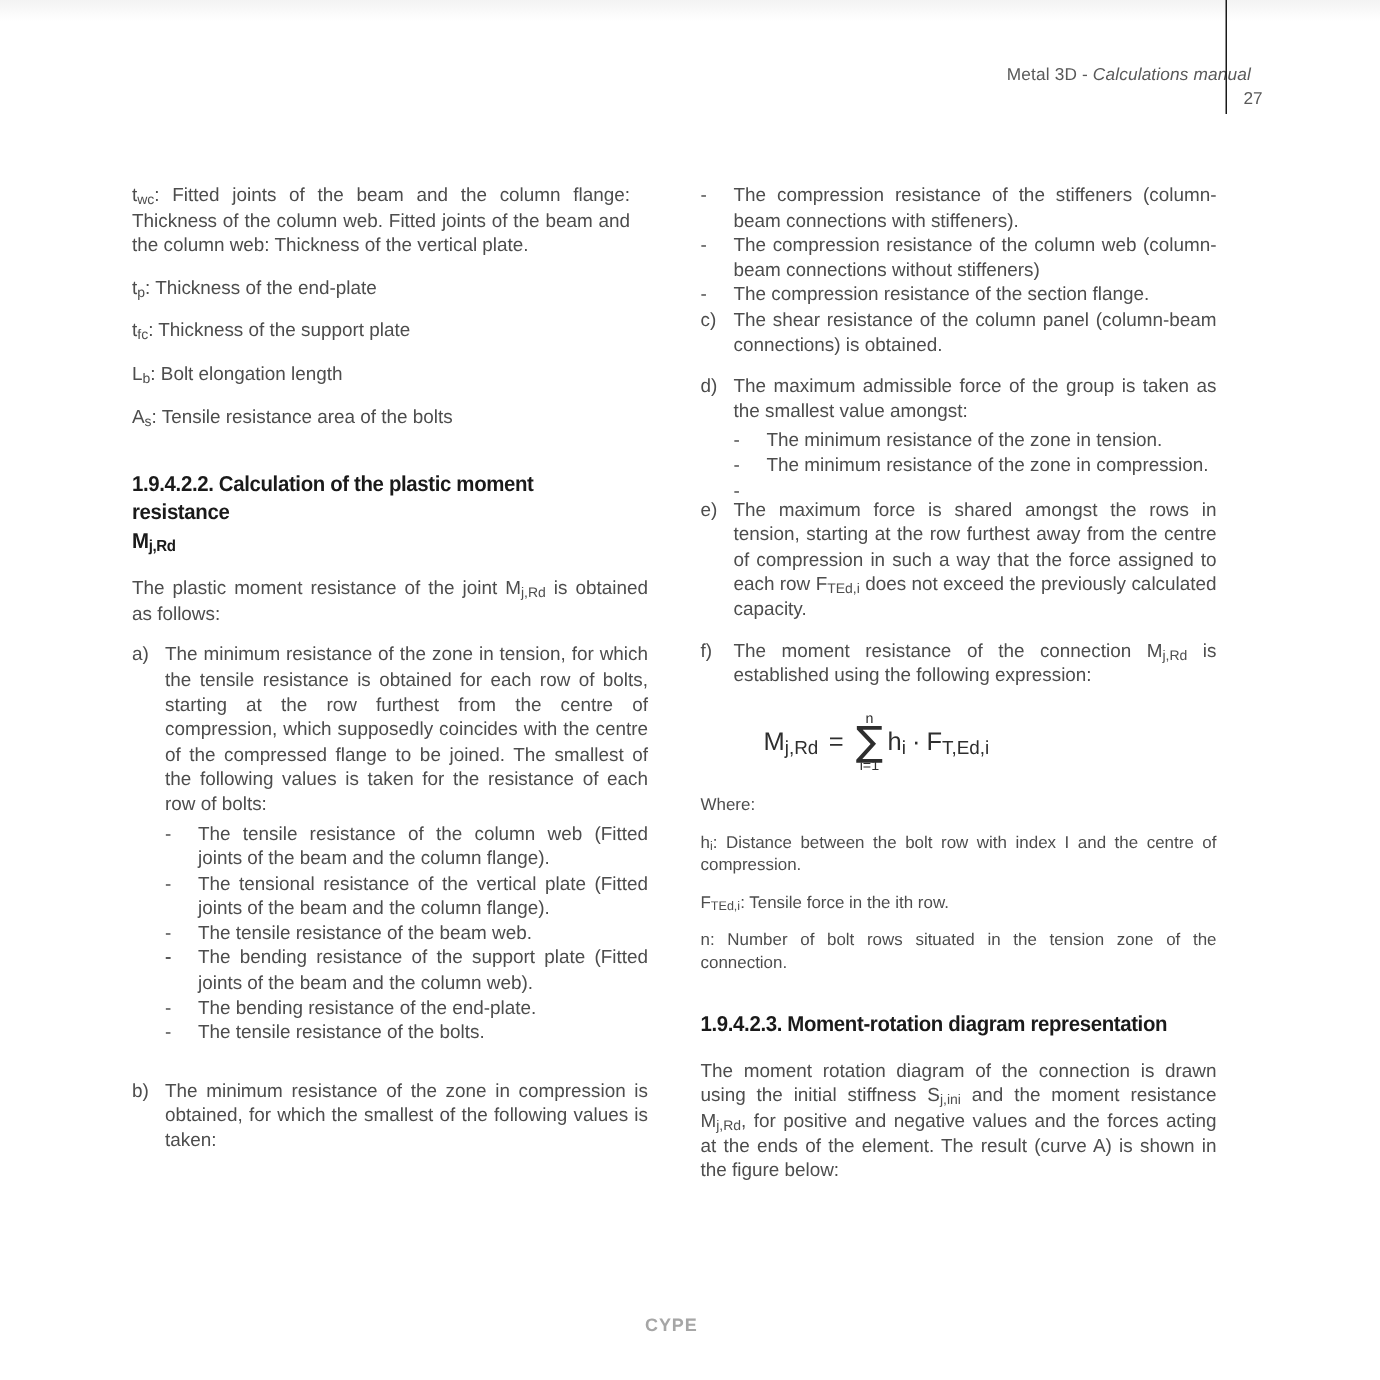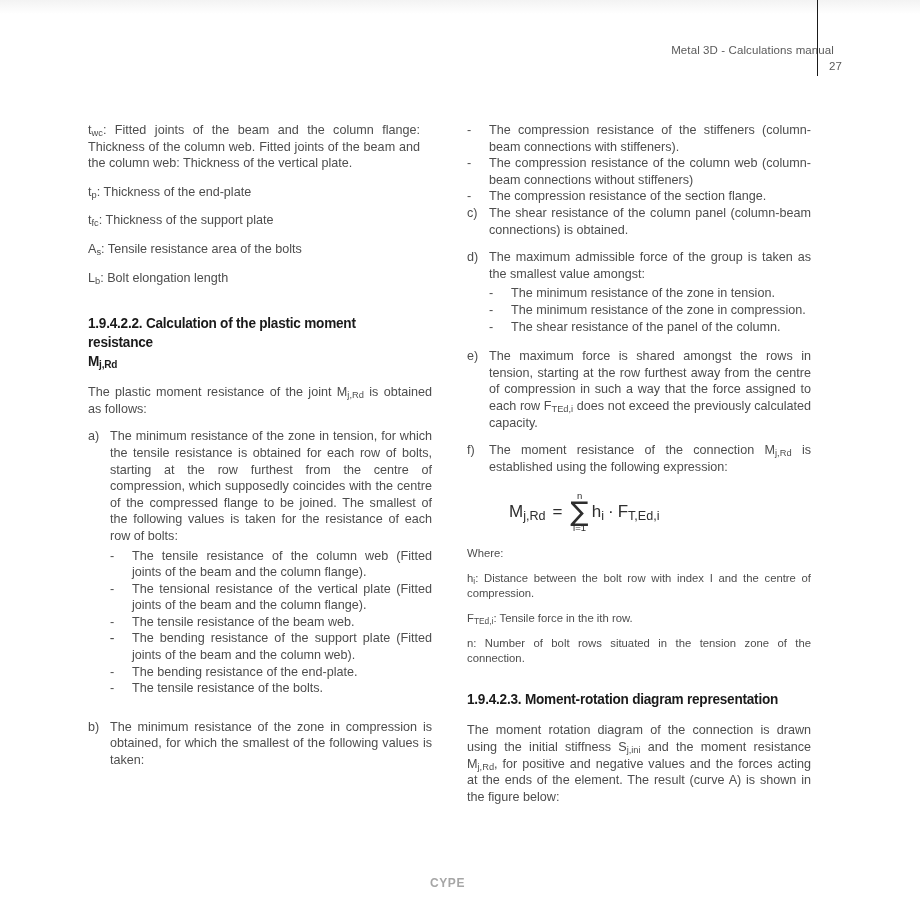--- a/index.html
+++ b/index.html
@@ -26,20 +26,21 @@
     align-items: baseline;
     height: 20px;
   }
   .header-title {
     font-size: 11.5px;
     color: #595959;
     letter-spacing: 0.1px;
     white-space: nowrap;
   }
   .header-title .italic {
+    font-style: italic;
   }
   .header-rule {
     position: absolute;
     left: 817px;
     top: 0px;
     width: 1px;
     height: 76px;
     background: #1a1a1a;
   }
   .header-pageno {
@@ -224,23 +225,23 @@
   <div class="header-pageno">27</div>
 
   <div class="col col-left">
 
     <div class="defn"><span>t</span><sub>wc</sub><span>: Fitted joints of the beam and the column flange: Thickness of the column web. Fitted joints of the beam and the column web: Thickness of the vertical plate.</span></div>
 
     <div class="defn"><span>t</span><sub>p</sub><span>: Thickness of the end-plate</span></div>
 
     <div class="defn"><span>t</span><sub>fc</sub><span>: Thickness of the support plate</span></div>
 
+    <div class="defn"><span>L</span><sub>b</sub><span>: Bolt elongation length</span></div>
+
     <div class="defn"><span>A</span><sub>s</sub><span>: Tensile resistance area of the bolts</span></div>
-
-    <div class="defn"><span>L</span><sub>b</sub><span>: Bolt elongation length</span></div>
 
     <div class="h-sec h-gap-top"><span>1.9.4.2.2. Calculation of the plastic moment resistance</span><br><span>M</span><sub>j,Rd</sub></div>
 
     <p class="para"><span>The plastic moment resistance of the joint M</span><sub>j,Rd</sub><span> is obtained as follows:</span></p>
 
     <ul class="alist">
       <li>
         <span class="mk">a)</span>
         <span>The minimum resistance of the zone in tension, for which the tensile resistance is obtained for each row of bolts, starting at the row furthest from the centre of compression, which supposedly coincides with the centre of the compressed flange to be joined. The smallest of the following values is taken for the resistance of each row of bolts:</span>
         <ul class="dlist sub-wrap">
@@ -273,21 +274,21 @@
         <span class="mk">c)</span>
         <span>The shear resistance of the column panel (column-beam connections) is obtained.</span>
       </li>
 
       <li>
         <span class="mk">d)</span>
         <span>The maximum admissible force of the group is taken as the smallest value amongst:</span>
         <ul class="dlist sub-wrap">
           <li><span class="mk">-</span><span>The minimum resistance of the zone in tension.</span></li>
           <li><span class="mk">-</span><span>The minimum resistance of the zone in compression.</span></li>
-          <li><span class="mk">-</span><span>The shear resistance of the panel of the column.</span></li>
+          <li><span class="mk">-</span></li>
         </ul>
       </li>
 
       <li style="margin-top:13px;">
         <span class="mk">e)</span>
         <span>The maximum force is shared amongst the rows in tension, starting at the row furthest away from the centre of compression in such a way that the force assigned to each row F</span><sub>TEd,i</sub><span> does not exceed the previously calculated capacity.</span>
       </li>
 
       <li>
         <span class="mk">f)</span>

